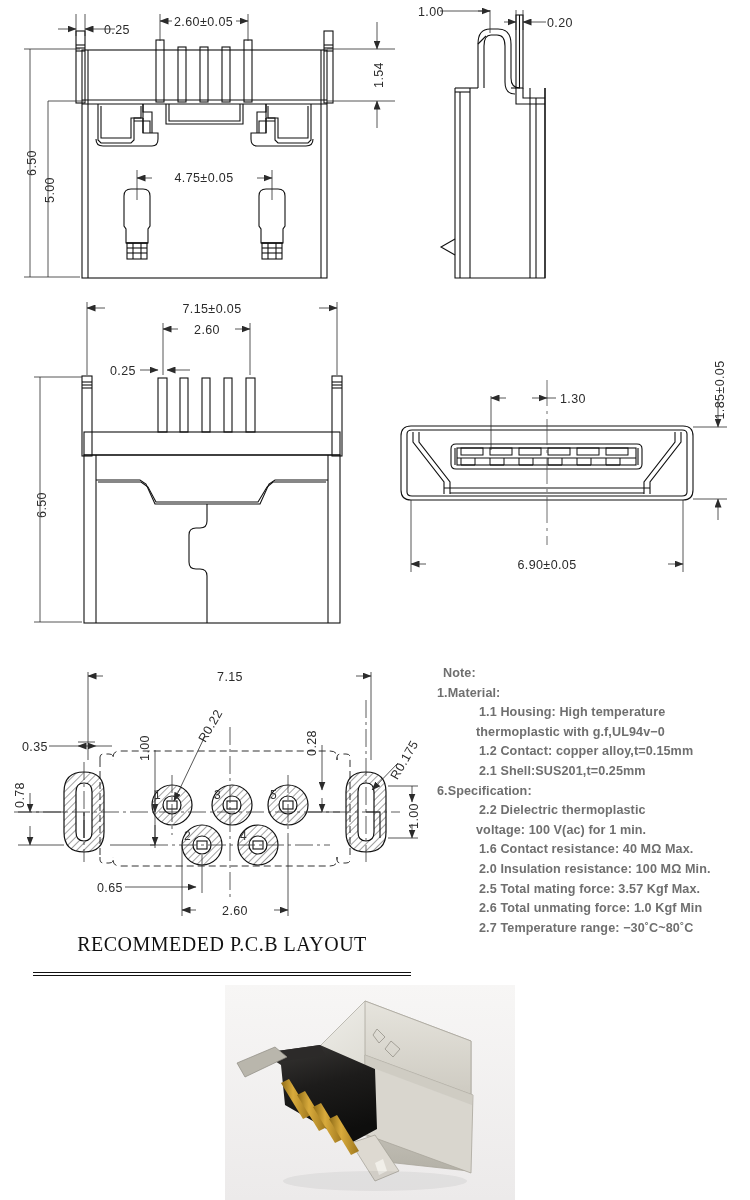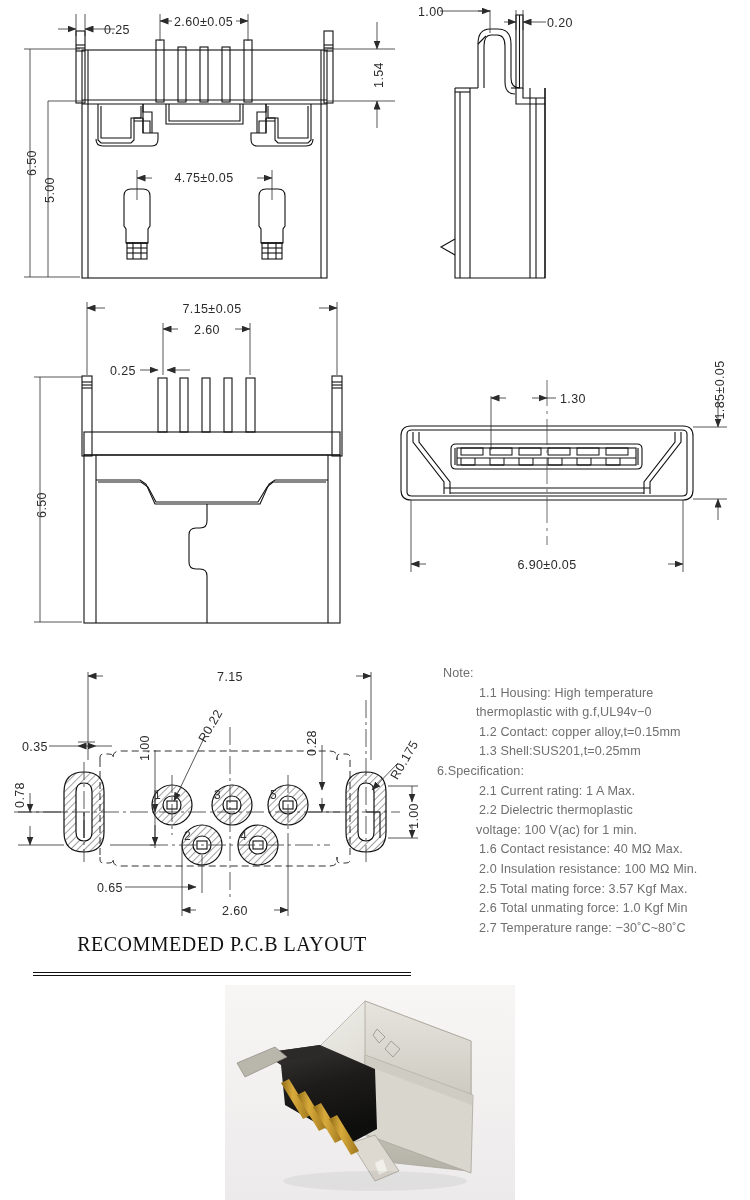--- a/index.html
+++ b/index.html
@@ -12,21 +12,21 @@
   svg{display:block;}
   .dimtext{
     font-family:"Liberation Sans", sans-serif;
     font-size:12.5px;fill:#2b2b2b;letter-spacing:0.4px;
   }
   .pinnum{font-family:"Liberation Sans", sans-serif;font-size:12px;fill:#333;}
   .note-block{
     position:absolute;left:437px;top:664px;width:313px;
     font-family:"Liberation Sans", sans-serif;
     color:#6f6f6f;font-size:12.6px;line-height:19.6px;
-    letter-spacing:0.1px;white-space:nowrap;
+    letter-spacing:0.1px;white-space:nowrap;font-weight:bold;
   }
   .note-l0{margin-left:6px;}
   .note-l1{margin-left:0px;}
   .note-l2{margin-left:42px;}
   .note-l3{margin-left:39px;}
   .pcb-title{
     position:absolute;left:32px;top:933px;width:380px;
     text-align:center;
     font-family:"Liberation Serif", serif;
     font-size:20px;letter-spacing:0.5px;color:#111;
@@ -442,38 +442,35 @@
     <text class="pinnum" x="214" y="799">3</text>
     <text class="pinnum" x="240" y="840">4</text>
     <text class="pinnum" x="270" y="799">5</text>
   </g>
 
   </g>
 </svg>
 
 <div class="note-block">
   <div class="note-l0">Note:</div>
+  <div class="note-l1">1.Material:</div>
   <div class="note-l2">
     <span>1.1</span>
     <span>Housing: High  temperature</span>
   </div>
   <div class="note-l3">thermoplastic  with  g.f,UL94v−0</div>
   <div class="note-l2">
     <span>1.2</span>
     <span>Contact: copper  alloy,t=0.15mm</span>
   </div>
   <div class="note-l2">
-    <span>1.3</span>
+    <span>2.1</span>
     <span>Shell:SUS201,t=0.25mm</span>
   </div>
   <div class="note-l1">6.Specification:</div>
-  <div class="note-l2">
-    <span>2.1</span>
-    <span>Current  rating:  1  A  Max.</span>
-  </div>
   <div class="note-l2">
     <span>2.2</span>
     <span>Dielectric  thermoplastic</span>
   </div>
   <div class="note-l3">voltage:  100  V(ac)  for  1  min.</div>
   <div class="note-l2">
     <span>1.6</span>
     <span>Contact  resistance:  40  MΩ  Max.</span>
   </div>
   <div class="note-l2">

